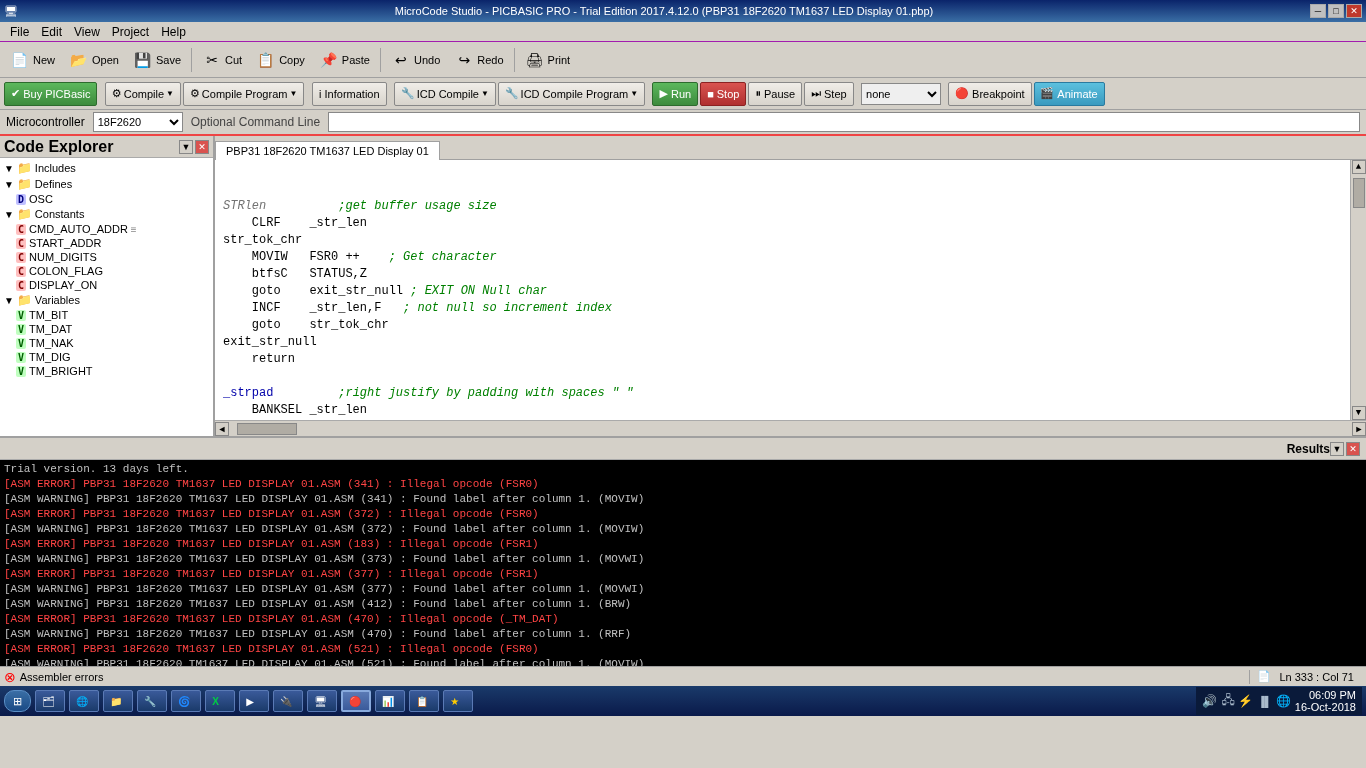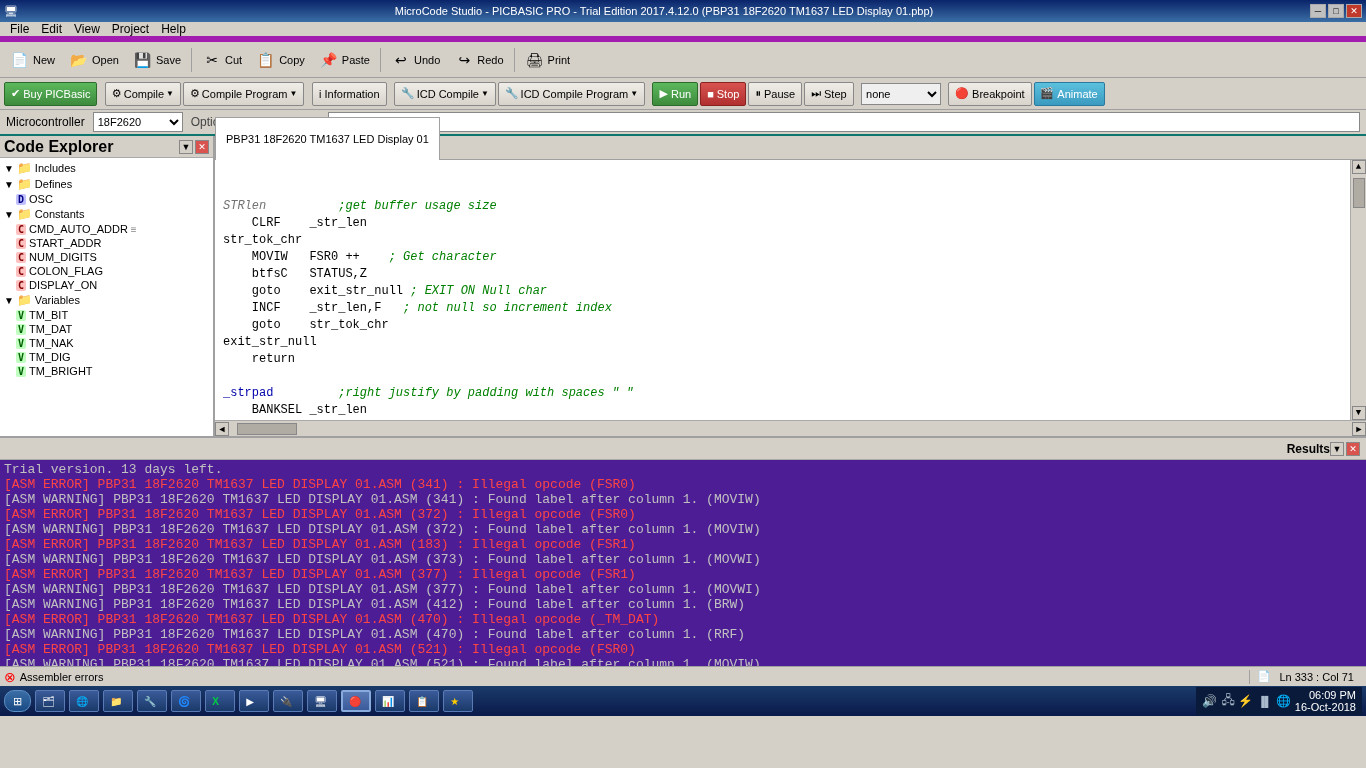--- a/index.html
+++ b/index.html
@@ -5,40 +5,40 @@
     * { margin: 0; padding: 0; box-sizing: border-box; }
     body { font-family: 'Segoe UI', Tahoma, sans-serif; font-size: 12px; background: #d4d0c8; overflow: hidden; width: 1366px; height: 768px; }
     
     
     #title-bar { background: linear-gradient(to bottom, #0a246a, #3a6ea5); color: white; height: 22px; display: flex; align-items: center; justify-content: space-between; padding: 0 4px; font-size: 11px; }
     #title-bar-controls { display: flex; gap: 2px; }
     .title-btn { width: 16px; height: 14px; border: 1px solid #aaa; background: #c0c0c0; cursor: pointer; display: flex; align-items: center; justify-content: center; font-size: 9px; color: black; }
     .title-btn.close { background: #c0392b; color: white; }
 
     
-    #menu-bar { background: #d4d0c8; height: 20px; display: flex; align-items: center; padding: 0 4px; border-bottom: 6px solid #a21caf; }
+    #menu-bar { background: #d4d0c8; height: 20px; display: flex; align-items: center; padding: 0 4px; border-bottom: 1px solid #a21caf; }
     .menu-item { padding: 2px 6px; cursor: pointer; font-size: 12px; }
 
     
     #toolbar { background: #d4d0c8; height: 36px; display: flex; align-items: center; padding: 2px 4px; gap: 2px; border-bottom: 1px solid #a0a0a0; }
     .toolbar-btn { display: flex; align-items: center; gap: 3px; padding: 2px 5px; border: 1px solid transparent; cursor: pointer; background: transparent; font-size: 11px; height: 28px; }
     .toolbar-sep { width: 1px; height: 24px; background: #a0a0a0; margin: 0 2px; }
     .toolbar-icon { width: 20px; height: 20px; display: flex; align-items: center; justify-content: center; font-size: 14px; }
 
     
     #toolbar2 { background: #d4d0c8; height: 32px; display: flex; align-items: center; padding: 2px 4px; gap: 2px; border-bottom: 1px solid #a0a0a0; }
     .toolbar2-btn { display: flex; align-items: center; gap: 3px; padding: 2px 6px; border: 1px solid #888; cursor: pointer; background: linear-gradient(to bottom, #f0ede8, #d8d4cc); font-size: 11px; height: 24px; border-radius: 2px; }
     .dropdown-btn { display: flex; align-items: center; gap: 2px; }
     .arrow-down { font-size: 8px; }
     .btn-green { background: linear-gradient(to bottom, #5cb85c, #3d8b3d); color: white; border-color: #2d6b2d; }
     .btn-red-stop { background: linear-gradient(to bottom, #d9534f, #b03030); color: white; border-color: #8b2222; }
     .btn-blue { background: linear-gradient(to bottom, #5bc0de, #3a9abf); color: white; border-color: #2a7a9f; }
     
     
-    #mc-bar { background: #d4d0c8; height: 26px; display: flex; align-items: center; padding: 2px 6px; gap: 8px; border-bottom: 2px solid #0f766e; }
+    #mc-bar { background: #d4d0c8; height: 26px; display: flex; align-items: center; padding: 2px 6px; gap: 8px; border-bottom: 2px solid #ef4444; }
     #mc-bar label { font-size: 12px; }
     #mc-select { height: 20px; font-size: 11px; border: 1px solid #888; background: white; width: 90px; }
     #optional-text { font-size: 12px; color: #444; }
 
     
     #main-content { display: flex; height: calc(768px - 22px - 20px - 36px - 32px - 26px - 26px - 30px - 20px); }
 
     
     #explorer { width: 215px; background: white; border-right: 2px solid #a0a0a0; display: flex; flex-direction: column; overflow: hidden; }
     #explorer-header { background: #d4d0c8; height: 22px; display: flex; align-items: center; justify-content: space-between; padding: 0 4px; border-bottom: 1px solid #aaa; }
@@ -50,21 +50,21 @@
     .tree-item.indent1 { padding-left: 16px; }
     .folder-icon { color: #d4a000; font-size: 12px; }
     .file-icon { font-size: 10px; font-weight: bold; padding: 0 2px; border-radius: 2px; font-family: monospace; }
     .file-d { background: #c0c0ff; color: #000080; }
     .file-c { background: #ffc0c0; color: #800000; }
     .file-v { background: #c0ffc0; color: #006000; }
 
     
     #editor-area { flex: 1; display: flex; flex-direction: column; background: #f8f8f8; }
     #tab-bar { background: #d4d0c8; height: 24px; display: flex; align-items: flex-end; border-bottom: 1px solid #a0a0a0; }
-    .tab { padding: 15px 10px; border: 1px solid #a0a0a0; border-bottom: none; background: #c8c4bc; cursor: pointer; font-size: 11px; margin-right: 4px; position: relative; top: 1px; }
+    .tab { padding: 3px 10px; border: 1px solid #a0a0a0; border-bottom: none; background: #c8c4bc; cursor: pointer; font-size: 11px; margin-right: 4px; position: relative; top: 1px; }
     .tab.active { background: white; font-weight: normal; z-index: 1; }
     #code-editor { flex: 1; background: white; overflow: hidden; display: flex; font-family: 'Courier New', monospace; font-size: 12px; }
     #line-numbers { width: 30px; background: #f0f0f0; border-right: 1px solid #ddd; padding: 4px 2px; text-align: right; color: #888; font-size: 12px; line-height: 17px; overflow: hidden; }
     .code-line { white-space: pre; font-family: 'Courier New', monospace; font-size: 12px; line-height: 17px; }
 
     
     #h-scrollbar { height: 16px; background: #d4d0c8; display: flex; align-items: center; border-top: 1px solid #aaa; }
 
     
     #results-panel { height: 280px; background: #f8f8f8; border-top: 2px solid #a0a0a0; display: flex; flex-direction: column; }
@@ -356,21 +356,21 @@
 <div id="results-panel" style="height:230px;background:#f8f8f8;border-top:2px solid #a0a0a0;display:flex;flex-direction:column;">
   <div id="results-header" style="background:#d4d0c8;height:22px;display:flex;align-items:center;justify-content:flex-end;padding:0 6px;border-bottom:1px solid #aaa;">
     <div style="display:flex;align-items:center;gap:4px;">
       <span style="font-size:12px;font-weight:bold;">Results</span>
     </div>
     <div style="display:flex;gap:2px;">
       <div style="width:14px;height:14px;border:1px solid #888;background:#d4d0c8;cursor:pointer;display:flex;align-items:center;justify-content:center;font-size:9px;">▼</div>
       <div style="width:14px;height:14px;border:1px solid #888;background:#d9534f;color:white;cursor:pointer;display:flex;align-items:center;justify-content:center;font-size:9px;">✕</div>
     </div>
   </div>
-  <div id="results-content" style="flex:1;background:#4c1d95;color:#c0c0c0;font-family:'Courier New',monospace;font-size:13px;overflow-y:auto;padding:2px 4px;line-height:15px;">
+  <div id="results-content" style="flex:1;background:#000000;color:#c0c0c0;font-family:'Courier New',monospace;font-size:11px;overflow-y:auto;padding:2px 4px;line-height:15px;">
     <div class="result-trial" style="color:#c0c0c0;">Trial version. 13 days left.</div>
     <div class="result-error" style="color:#ff4444;">[ASM ERROR] PBP31 18F2620 TM1637 LED DISPLAY 01.ASM (341) : Illegal opcode (FSR0)</div>
     <div class="result-warning" style="color:#c0c0c0;">[ASM WARNING] PBP31 18F2620 TM1637 LED DISPLAY 01.ASM (341) : Found label after column 1. (MOVIW)</div>
     <div class="result-error" style="color:#ff4444;">[ASM ERROR] PBP31 18F2620 TM1637 LED DISPLAY 01.ASM (372) : Illegal opcode (FSR0)</div>
     <div class="result-warning" style="color:#c0c0c0;">[ASM WARNING] PBP31 18F2620 TM1637 LED DISPLAY 01.ASM (372) : Found label after column 1. (MOVIW)</div>
     <div class="result-error" style="color:#ff4444;">[ASM ERROR] PBP31 18F2620 TM1637 LED DISPLAY 01.ASM (183) : Illegal opcode (FSR1)</div>
     <div class="result-warning" style="color:#c0c0c0;">[ASM WARNING] PBP31 18F2620 TM1637 LED DISPLAY 01.ASM (373) : Found label after column 1. (MOVWI)</div>
     <div class="result-error" style="color:#ff4444;">[ASM ERROR] PBP31 18F2620 TM1637 LED DISPLAY 01.ASM (377) : Illegal opcode (FSR1)</div>
     <div class="result-warning" style="color:#c0c0c0;">[ASM WARNING] PBP31 18F2620 TM1637 LED DISPLAY 01.ASM (377) : Found label after column 1. (MOVWI)</div>
     <div class="result-warning" style="color:#c0c0c0;">[ASM WARNING] PBP31 18F2620 TM1637 LED DISPLAY 01.ASM (412) : Found label after column 1. (BRW)</div>

